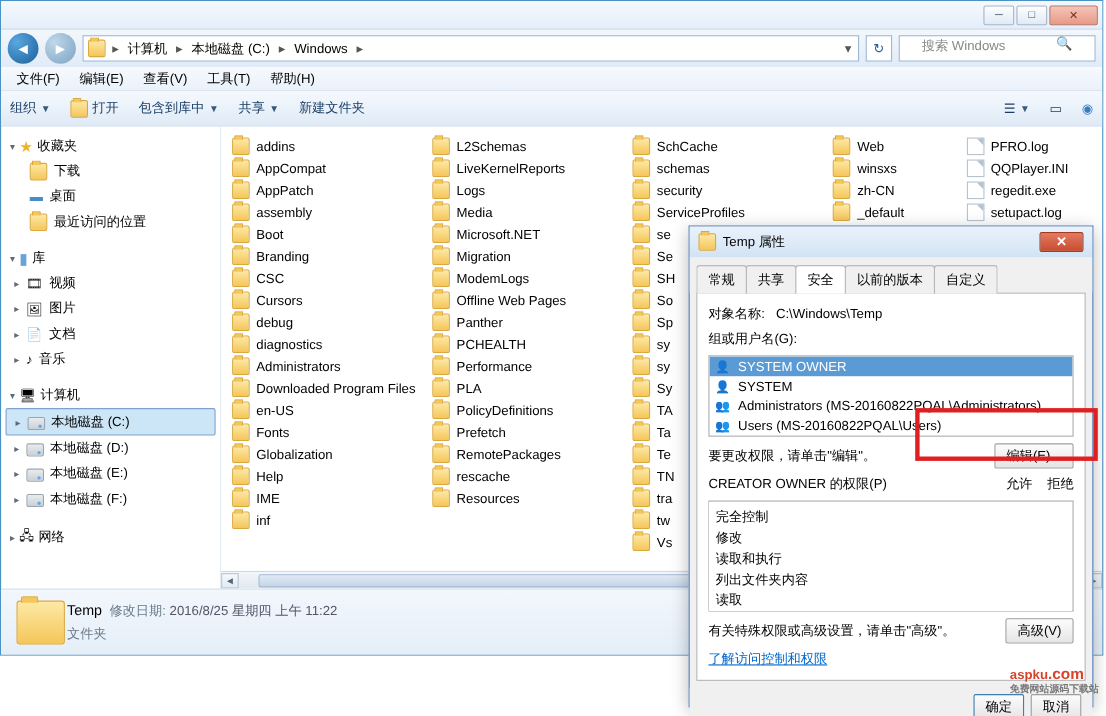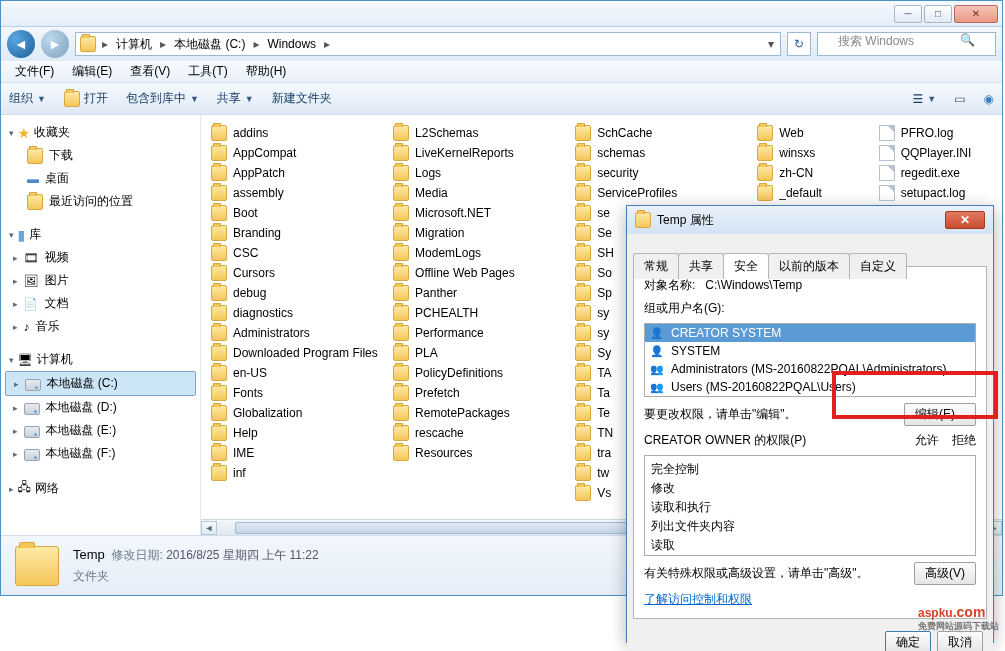--- a/index.html
+++ b/index.html
@@ -42,31 +42,31 @@
 .colul li{display:flex;align-items:center;gap:6px;padding:2px 4px;cursor:pointer;white-space:nowrap}
 .colul li .fi{flex-shrink:0}
 .fi{width:16px;height:16px;display:inline-block}
 .fi.fold{background:linear-gradient(#fde9a6,#f5c65a);border-radius:2px;border:1px solid #d9a93f;position:relative}
 .fi.fold::before{content:"";position:absolute;top:-3px;left:1px;width:6px;height:3px;background:#f5c65a;border-radius:1px 1px 0 0;border:1px solid #d9a93f;border-bottom:none}
 .fi.file{background:#fff;border:1px solid #b5c3d1;position:relative}
 .fi.file::after{content:"";position:absolute;right:0;top:0;border:3px solid transparent;border-top-color:#b5c3d1;border-right-color:#b5c3d1}
 .hscroll{position:absolute;bottom:0;left:0;right:0;height:16px;background:linear-gradient(#f3f6fa,#e1e8f0);border-top:1px solid #cfd8e3;display:flex;align-items:center}
 .hscroll .thumb{width:520px;height:12px;background:linear-gradient(#e1eaf5,#c4d5e7);border:1px solid #9fb8d4;border-radius:2px;margin-left:18px}
 .hscroll .arrbtn{width:16px;height:14px;border:1px solid #b8c6d6;background:linear-gradient(#f6f9fc,#e1eaf3);display:flex;align-items:center;justify-content:center;font-size:9px;color:#567}
-.detail{height:60px;background:linear-gradient(#f2f7fd,#e5eef8);border-top:1px solid #d0ddeb;display:flex;align-items:center;padding:0 14px;gap:14px}
+.detail{height:60px;background:linear-gradient(#f2f7fd,#e5eef8);border-top:1px solid #d0ddeb;display:flex;align-items:center;padding:0 14px;gap:2px}
 .detail .thumb{width:44px;height:40px;background:linear-gradient(#fde9a6,#f5c65a);border:1px solid #d9a93f;border-radius:3px;position:relative}
 .detail .thumb::before{content:"";position:absolute;top:-5px;left:3px;width:14px;height:5px;background:#f5c65a;border:1px solid #d9a93f;border-bottom:none;border-radius:2px 2px 0 0}
 .detail .meta{color:#556}
 
 
 .dialog{position:absolute;top:205px;left:626px;width:368px;height:438px;background:#f0f0f0;border:1px solid #4a7bbd;box-shadow:0 4px 16px rgba(0,0,0,0.3);z-index:10}
 .dlgtitle{height:28px;background:linear-gradient(#eaf2fb,#d2e3f5);display:flex;align-items:center;padding:0 8px;gap:6px}
 .dlgtitle .x{margin-left:auto;width:40px;height:18px;background:linear-gradient(#e27a63,#c94c2e);border:1px solid #a33b21;border-radius:2px;color:#fff;display:flex;align-items:center;justify-content:center;font-weight:bold;cursor:pointer}
 .tabs{display:flex;padding:6px 6px 0;background:#f0f0f0}
-.tab{padding:4px 10px;border:1px solid #b5b5b5;border-bottom:none;background:#f0f0f0;border-radius:3px 3px 0 0;margin-right:-1px;cursor:pointer;position:relative;top:13px}
+.tab{padding:4px 10px;border:1px solid #b5b5b5;border-bottom:none;background:#f0f0f0;border-radius:3px 3px 0 0;margin-right:-1px;cursor:pointer;position:relative;top:1px}
 .tab.act{background:#fff;z-index:2}
 .tabpane{margin:0 6px 6px;background:#fff;border:1px solid #b5b5b5;padding:10px;height:353px;display:flex;flex-direction:column;gap:6px}
 .lbl{color:#000}
 .listbox{border:1px solid #adadad;background:#fff;height:74px;overflow:auto}
 .listbox .row{display:flex;align-items:center;gap:6px;padding:1px 4px;cursor:pointer}
 .listbox .row.sel{background:#5b9bd5;color:#fff}
 .usericon{width:16px;height:16px;display:inline-flex;align-items:center;justify-content:center;font-size:11px}
 .usericon.single{color:#d77b3a}
 .usericon.group{color:#5b8fc7}
 .editrow{display:flex;align-items:center;gap:6px}
@@ -524,21 +524,21 @@
       <div class="tab act">安全</div>
       <div class="tab">以前的版本</div>
       <div class="tab">自定义</div>
     </div>
   <div class="tabpane">
     <div><span class="lbl">对象名称:</span>&nbsp;&nbsp;&nbsp;<span>C:\Windows\Temp</span></div>
     <div class="lbl">组或用户名(G):</div>
     <div class="listbox" id="userlist">
         <div class="row sel">
           <span class="usericon single">👤</span>
-          <span>CREATOR SYSTEM</span>
+          <span>SYSTEM OWNER</span>
         </div>
         <div class="row">
           <span class="usericon single">👤</span>
           <span>SYSTEM</span>
         </div>
         <div class="row">
           <span class="usericon group">👥</span>
           <span>Administrators (MS-20160822PQAL\Administrators)</span>
         </div>
         <div class="row">

